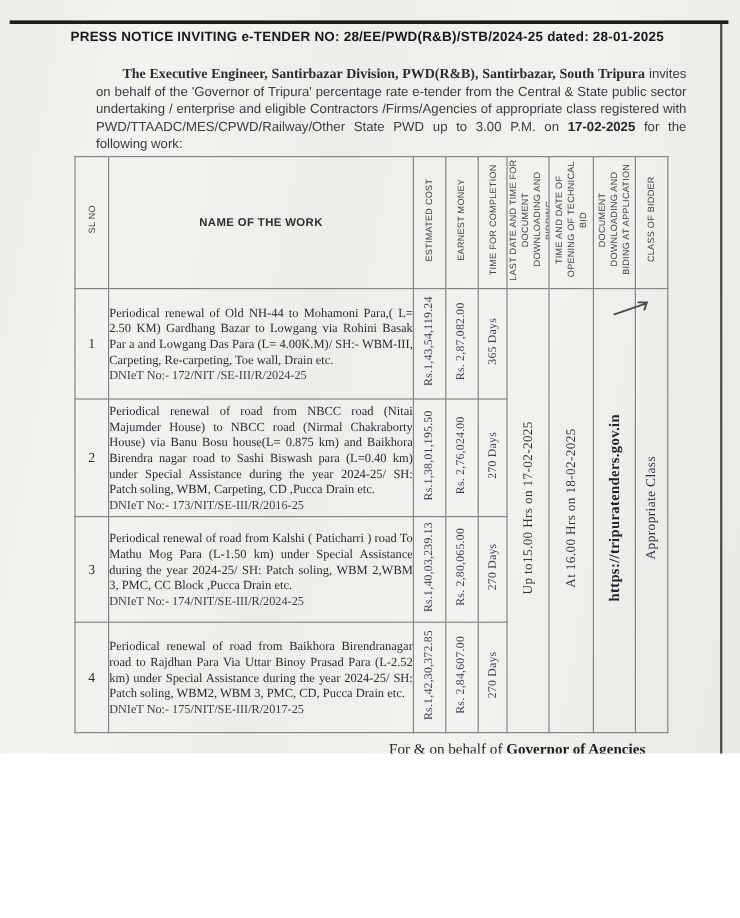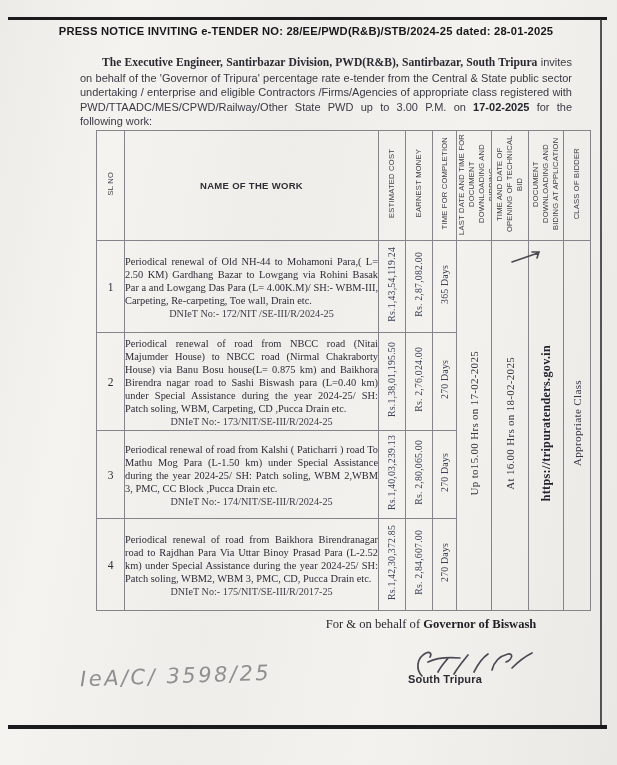--- a/index.html
+++ b/index.html
@@ -2,21 +2,21 @@
 <html><head>
 <meta charset="utf-8">
 <style>
   * { margin:0; padding:0; box-sizing:border-box; }
   html,body { width:617px; height:765px; }
   body {
     font-family:"Liberation Sans", sans-serif;
     background:#ffffff;
   }
   .page {
-    position:relative; width:617px; height:765px; overflow:hidden;
+    position:relative; width:617px; height:628px; overflow:hidden;
     background:linear-gradient(100deg,#edebe7 0%,#f5f3ef 18%,#efede9 42%,#f4f2ee 66%,#eae8e4 100%);
     color:#2f2f3a;
   }
   .rule-top, .rule-bottom { position:absolute; left:8px; right:10px; background:#1b1b1e; }
   .rule-top { top:17px; height:3px; }
   .rule-bottom { top:725px; height:4px; }
   .edge-right { position:absolute; left:600px; top:19px; height:708px; width:2px; background:rgba(45,45,50,.8); }
 
   .title {
     position:absolute; top:25px; left:30px; width:552px; text-align:center;
@@ -25,21 +25,21 @@
   .intro {
     position:absolute; top:55px; left:80px; width:492px;
     font-size:11px; line-height:14.6px; text-align:justify; color:#3a3a45;
     text-indent:22px;
   }
   .intro .lead { font-family:"Liberation Serif", serif; font-weight:bold; font-size:11.6px; color:#2a2a33; }
   .intro .date-bold { font-weight:bold; color:#26262e; }
 
   table.tender {
     position:absolute; left:62px; top:130px; width:494px;
-    border-collapse:collapse; table-layout:fixed;margin-left:34px;
+    border-collapse:collapse; table-layout:fixed;
   }
   table.tender th, table.tender td {
     border:1px solid #84848a; padding:0; vertical-align:middle; overflow:hidden;
   }
   table.tender { border:1.5px solid #5a5a60; }
   th { font-weight:normal; }
 
   .vt {
     writing-mode:vertical-rl; transform:rotate(180deg);
     display:inline-block; white-space:normal; text-align:center;
@@ -50,21 +50,21 @@
   .name-hdr { text-align:center; font-weight:bold; font-size:9.5px; color:#2e2e36; letter-spacing:.3px; }
 
   td.slno { text-align:center; font-family:"Liberation Serif", serif; font-size:11.5px; color:#2c2c36; }
   td.work { padding:3px 6px 2px 6px; }
   .work-text {
     font-family:Liberation Serif, serif; font-size:10.4px; line-height:13px;
     text-align:justify; color:#2c2c38;
   }
   .dniet {
     font-family:"Liberation Serif", serif; font-size:10.2px; color:#3c3c49;
-    text-align:center; margin-top:1px;
+    text-align:left; margin-top:1px;
   }
   td.vcell { text-align:center; }
   td.vcell .vt {
     font-family:"Liberation Serif", serif; font-size:9.8px; white-space:nowrap;
     color:#3a4156; letter-spacing:.2px;
   }
   td.shared .vt { font-size:11px; color:#333342; letter-spacing:.3px; }
   td.shared .vt.url { font-weight:bold; font-size:12.2px; color:#23232e; }
   td.shared .vt.cls { font-size:11.2px; }
 
@@ -136,21 +136,21 @@
       <td class="vcell shared" rowspan="4"><span class="vt">Up to15.00 Hrs on 17-02-2025</span></td>
       <td class="vcell shared" rowspan="4"><span class="vt">At 16.00  Hrs on 18-02-2025</span></td>
       <td class="vcell shared" rowspan="4"><span class="vt url">https://tripuratenders.gov.in</span></td>
       <td class="vcell shared" rowspan="4"><span class="vt cls">Appropriate Class</span></td>
     </tr>
 
     <tr style="height:98px">
       <td class="slno">2</td>
       <td class="work">
         <div class="work-text">Periodical renewal of road from NBCC road (Nitai Majumder House) to NBCC road (Nirmal Chakraborty House) via Banu Bosu house(L= 0.875 km) and Baikhora Birendra nagar road to Sashi Biswash para (L=0.40 km) under Special Assistance during the year 2024-25/ SH: Patch soling, WBM, Carpeting, CD ,Pucca Drain etc.</div>
-        <div class="dniet">DNIeT No:- 173/NIT/SE-III/R/2024-25</div>
+        <div class="dniet">DNIeT No:- 173/NIT/SE-III/R/2016-25</div>
       </td>
       <td class="vcell"><span class="vt">Rs.1,38,01,195.50</span></td>
       <td class="vcell"><span class="vt">Rs. 2,76,024.00</span></td>
       <td class="vcell"><span class="vt">270  Days</span></td>
     </tr>
 
     <tr style="height:88px">
       <td class="slno">3</td>
       <td class="work">
         <div class="work-text">Periodical renewal of road from Kalshi ( Paticharri ) road To Mathu Mog Para (L-1.50 km) under Special Assistance during the year 2024-25/ SH: Patch soling, WBM 2,WBM 3, PMC, CC Block ,Pucca Drain etc.</div>
@@ -171,21 +171,21 @@
       <td class="vcell"><span class="vt">Rs. 2,84,607.00</span></td>
       <td class="vcell"><span class="vt">270  Days</span></td>
     </tr>
   </tbody>
     </table>
 
   <svg class="pen-mark" width="36" height="18" viewBox="0 0 36 18">
     <path d="M4 14 L30 5 M24 4 L31 4 L29 10" stroke="#4a4a52" stroke-width="1.6" fill="none" stroke-linecap="round"></path>
   </svg>
 
-  <div class="behalf"><span>For &amp; on behalf of </span><b>Governor of Biswash</b></div>
+  <div class="behalf"><span>For &amp; on behalf of </span><b>Governor of Agencies</b></div>
 
   <svg class="sig-scribble" width="130" height="34" viewBox="0 0 130 34">
     <g stroke="#4a4a55" stroke-width="1.7" fill="none" stroke-linecap="round">
       <path d="M14 28 C8 22 8 10 18 5 C22 3 24 6 22 9"></path>
       <path d="M20 14 C28 10 40 9 52 10"></path>
       <path d="M30 24 C33 18 38 13 40 10"></path>
       <path d="M46 26 C50 19 56 12 60 7"></path>
       <path d="M66 24 C70 16 74 10 80 6"></path>
       <path d="M84 22 C86 14 92 8 100 6 C106 5 104 12 98 14"></path>
       <path d="M104 20 C110 14 118 8 124 5"></path>

